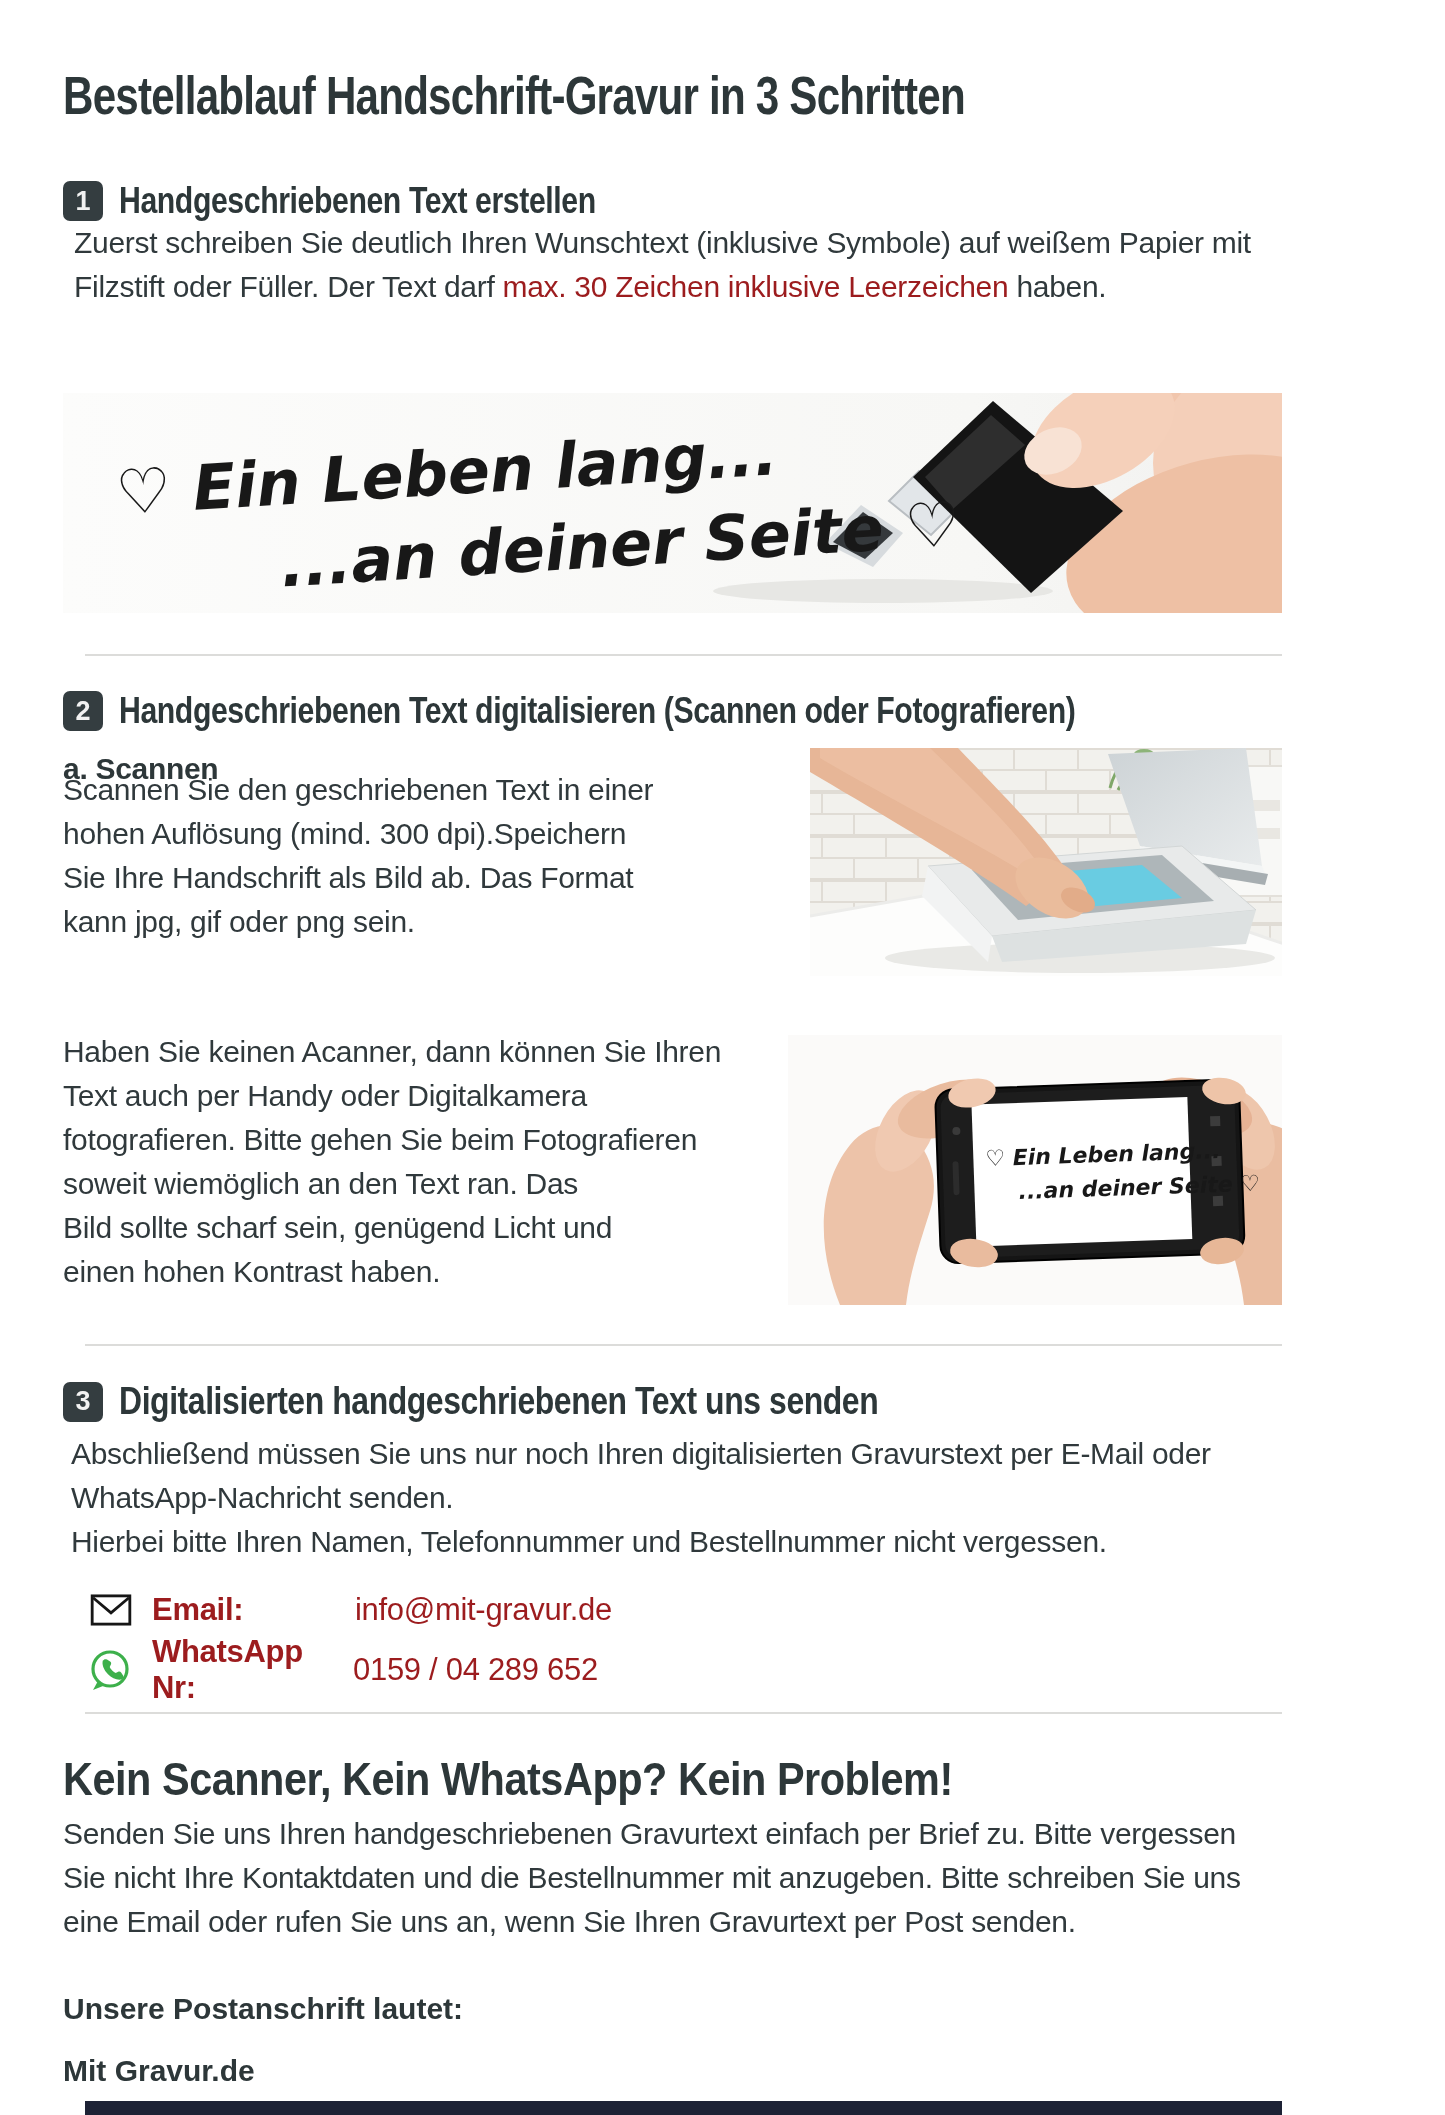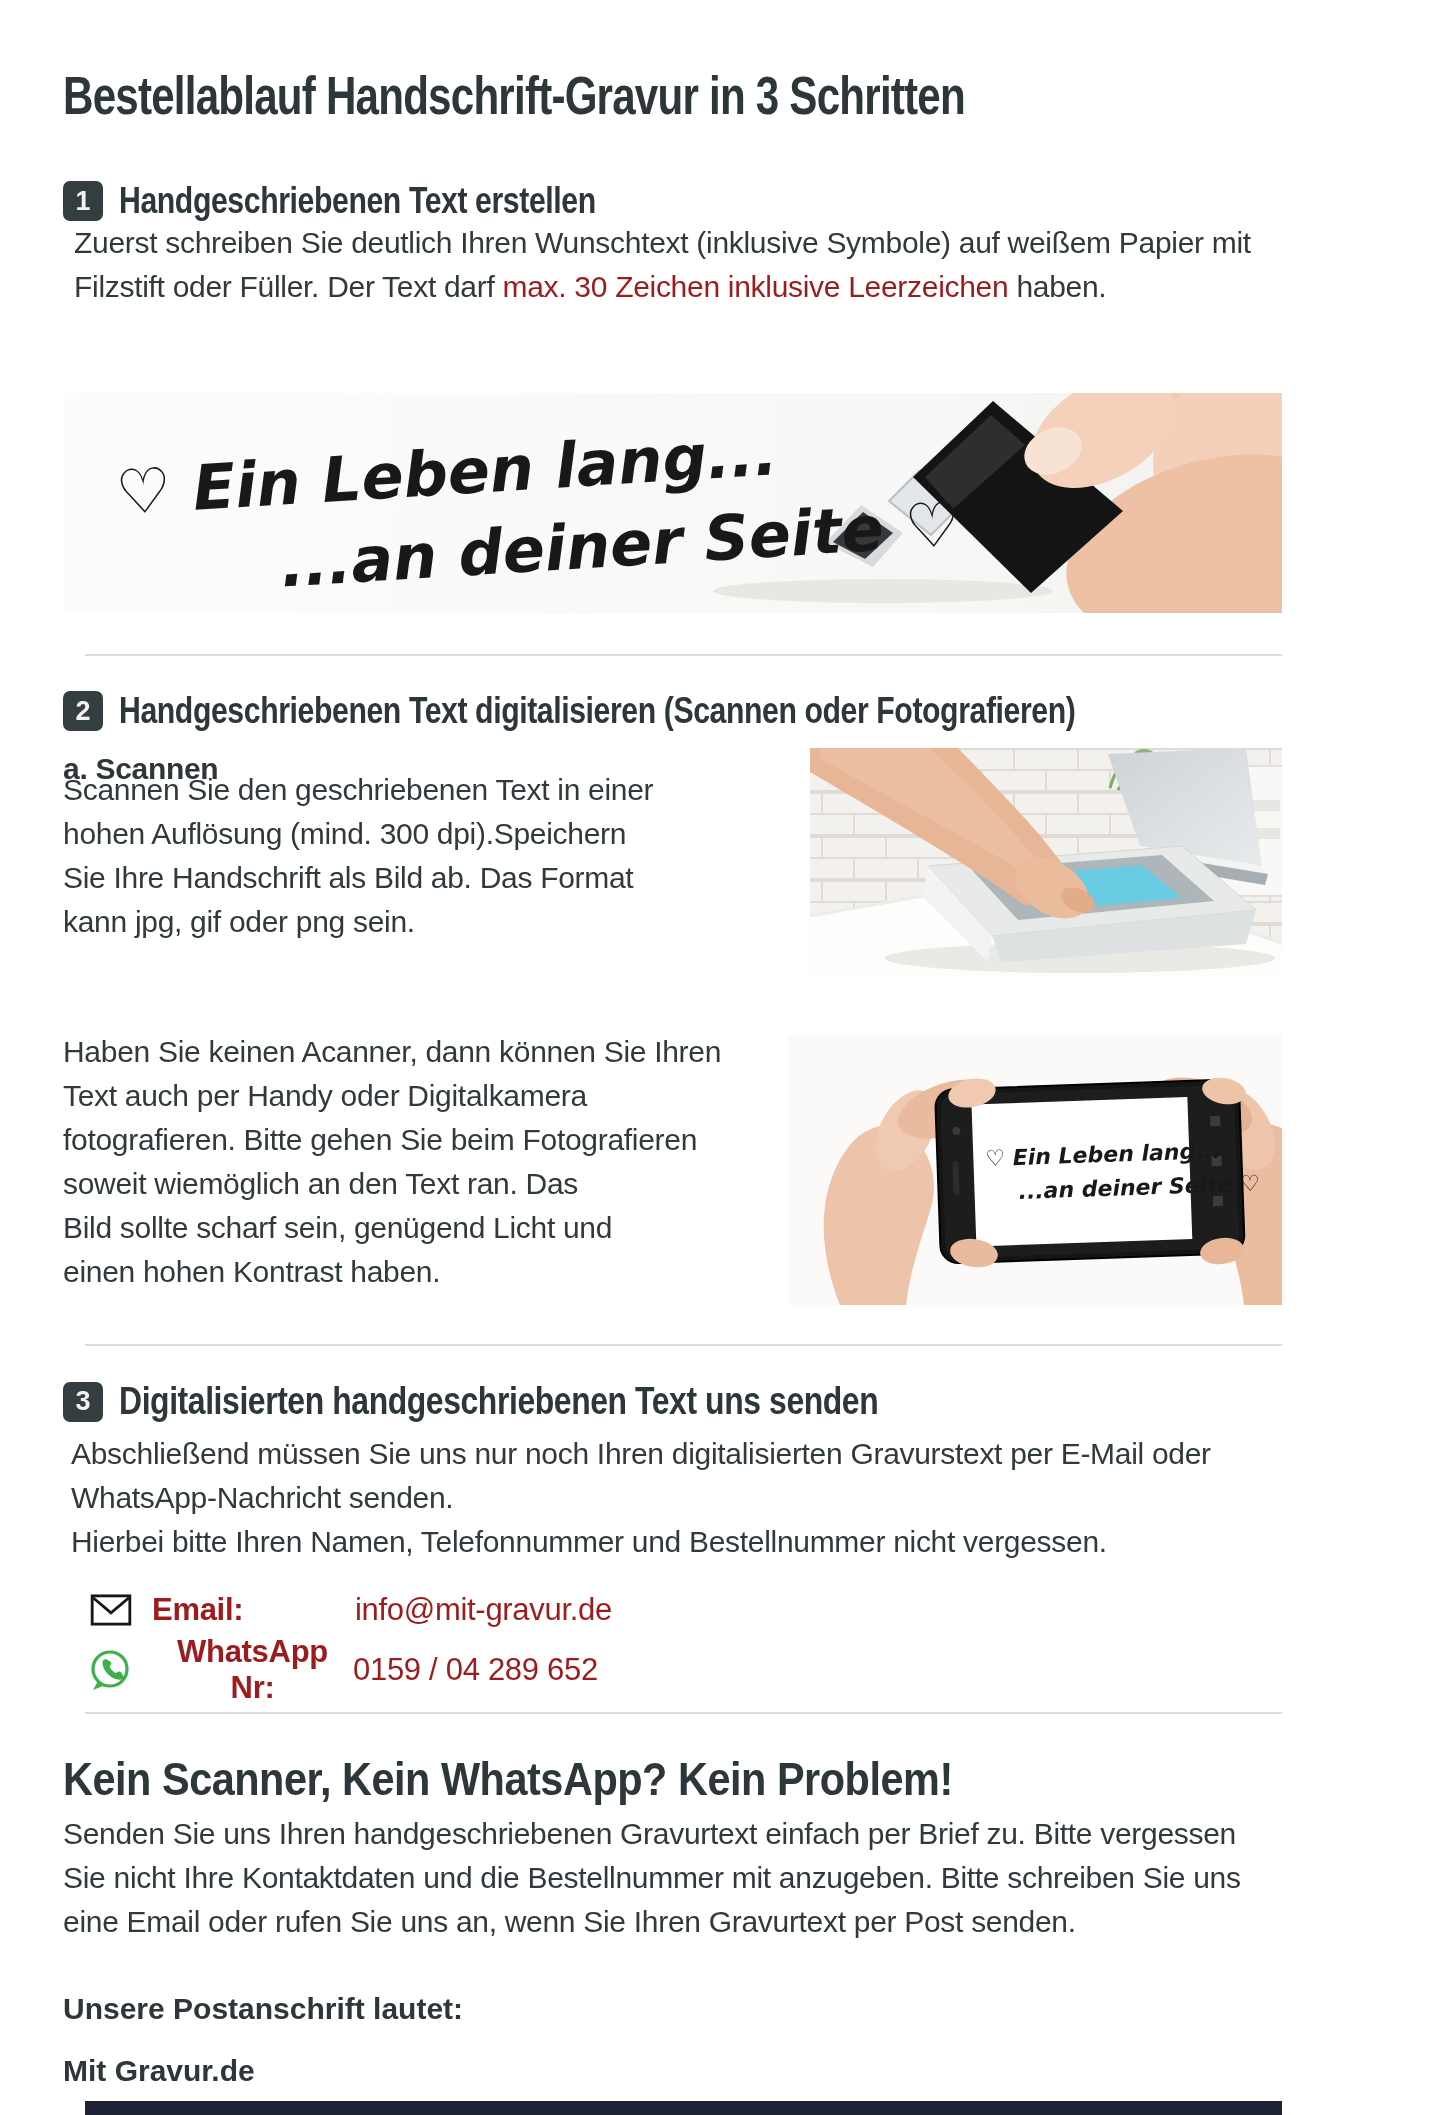--- a/index.html
+++ b/index.html
@@ -211,21 +211,21 @@
   </div>
 
   <div class="abs contact-row" style="left:88px;top:1634px;">
     <span style="display:inline-flex;width:64px;">
       <svg width="44" height="44" viewBox="0 0 44 44">
         <circle cx="22" cy="21" r="17" fill="#ffffff" stroke="#3db04b" stroke-width="3.2"></circle>
         <path d="M10 33 L5 42 L15 38 Z" fill="#3db04b"></path>
         <path d="M15 12 c-1.6 4.2 1 10.2 5 14.2 c4 4 10 6.6 14.2 5 c1.1-.4 1.6-2.1 .9-3.6 l-2-3.1 c-.6-1-1.9-1.4-2.9-.8 l-2.5 1.2 c-2.1-.8-5.2-3.9-6-6 l1.2-2.5 c.6-1 .2-2.3-.8-2.9 l-3.1-2 c-1.5-.7-3.2-.2-3.6 .9 Z" fill="#3db04b"></path>
       </svg>
     </span>
-    <span class="contact-label" style="width:201px;text-align:center;">WhatsApp Nr:</span>
+    <span class="contact-label" style="width:201px;">WhatsApp Nr:</span>
     <span class="contact-value">0159 / 04 289 652</span>
   </div>
 
   <div class="abs divider" style="left:85px;top:1712px;width:1277px;"></div>
 
   <h2 class="abs big-heading" style="left:63px;top:1752px;margin:0;">Kein Scanner, Kein WhatsApp? Kein Problem!</h2>
 
   <p class="abs para" style="left:63px;top:1812px;width:1330px;margin:0;">Senden Sie uns Ihren handgeschriebenen Gravurtext einfach per Brief zu. Bitte vergessen
 Sie nicht Ihre Kontaktdaten und die Bestellnummer mit anzugeben. Bitte schreiben Sie uns
 eine Email oder rufen Sie uns an, wenn Sie Ihren Gravurtext per Post senden.</p>

